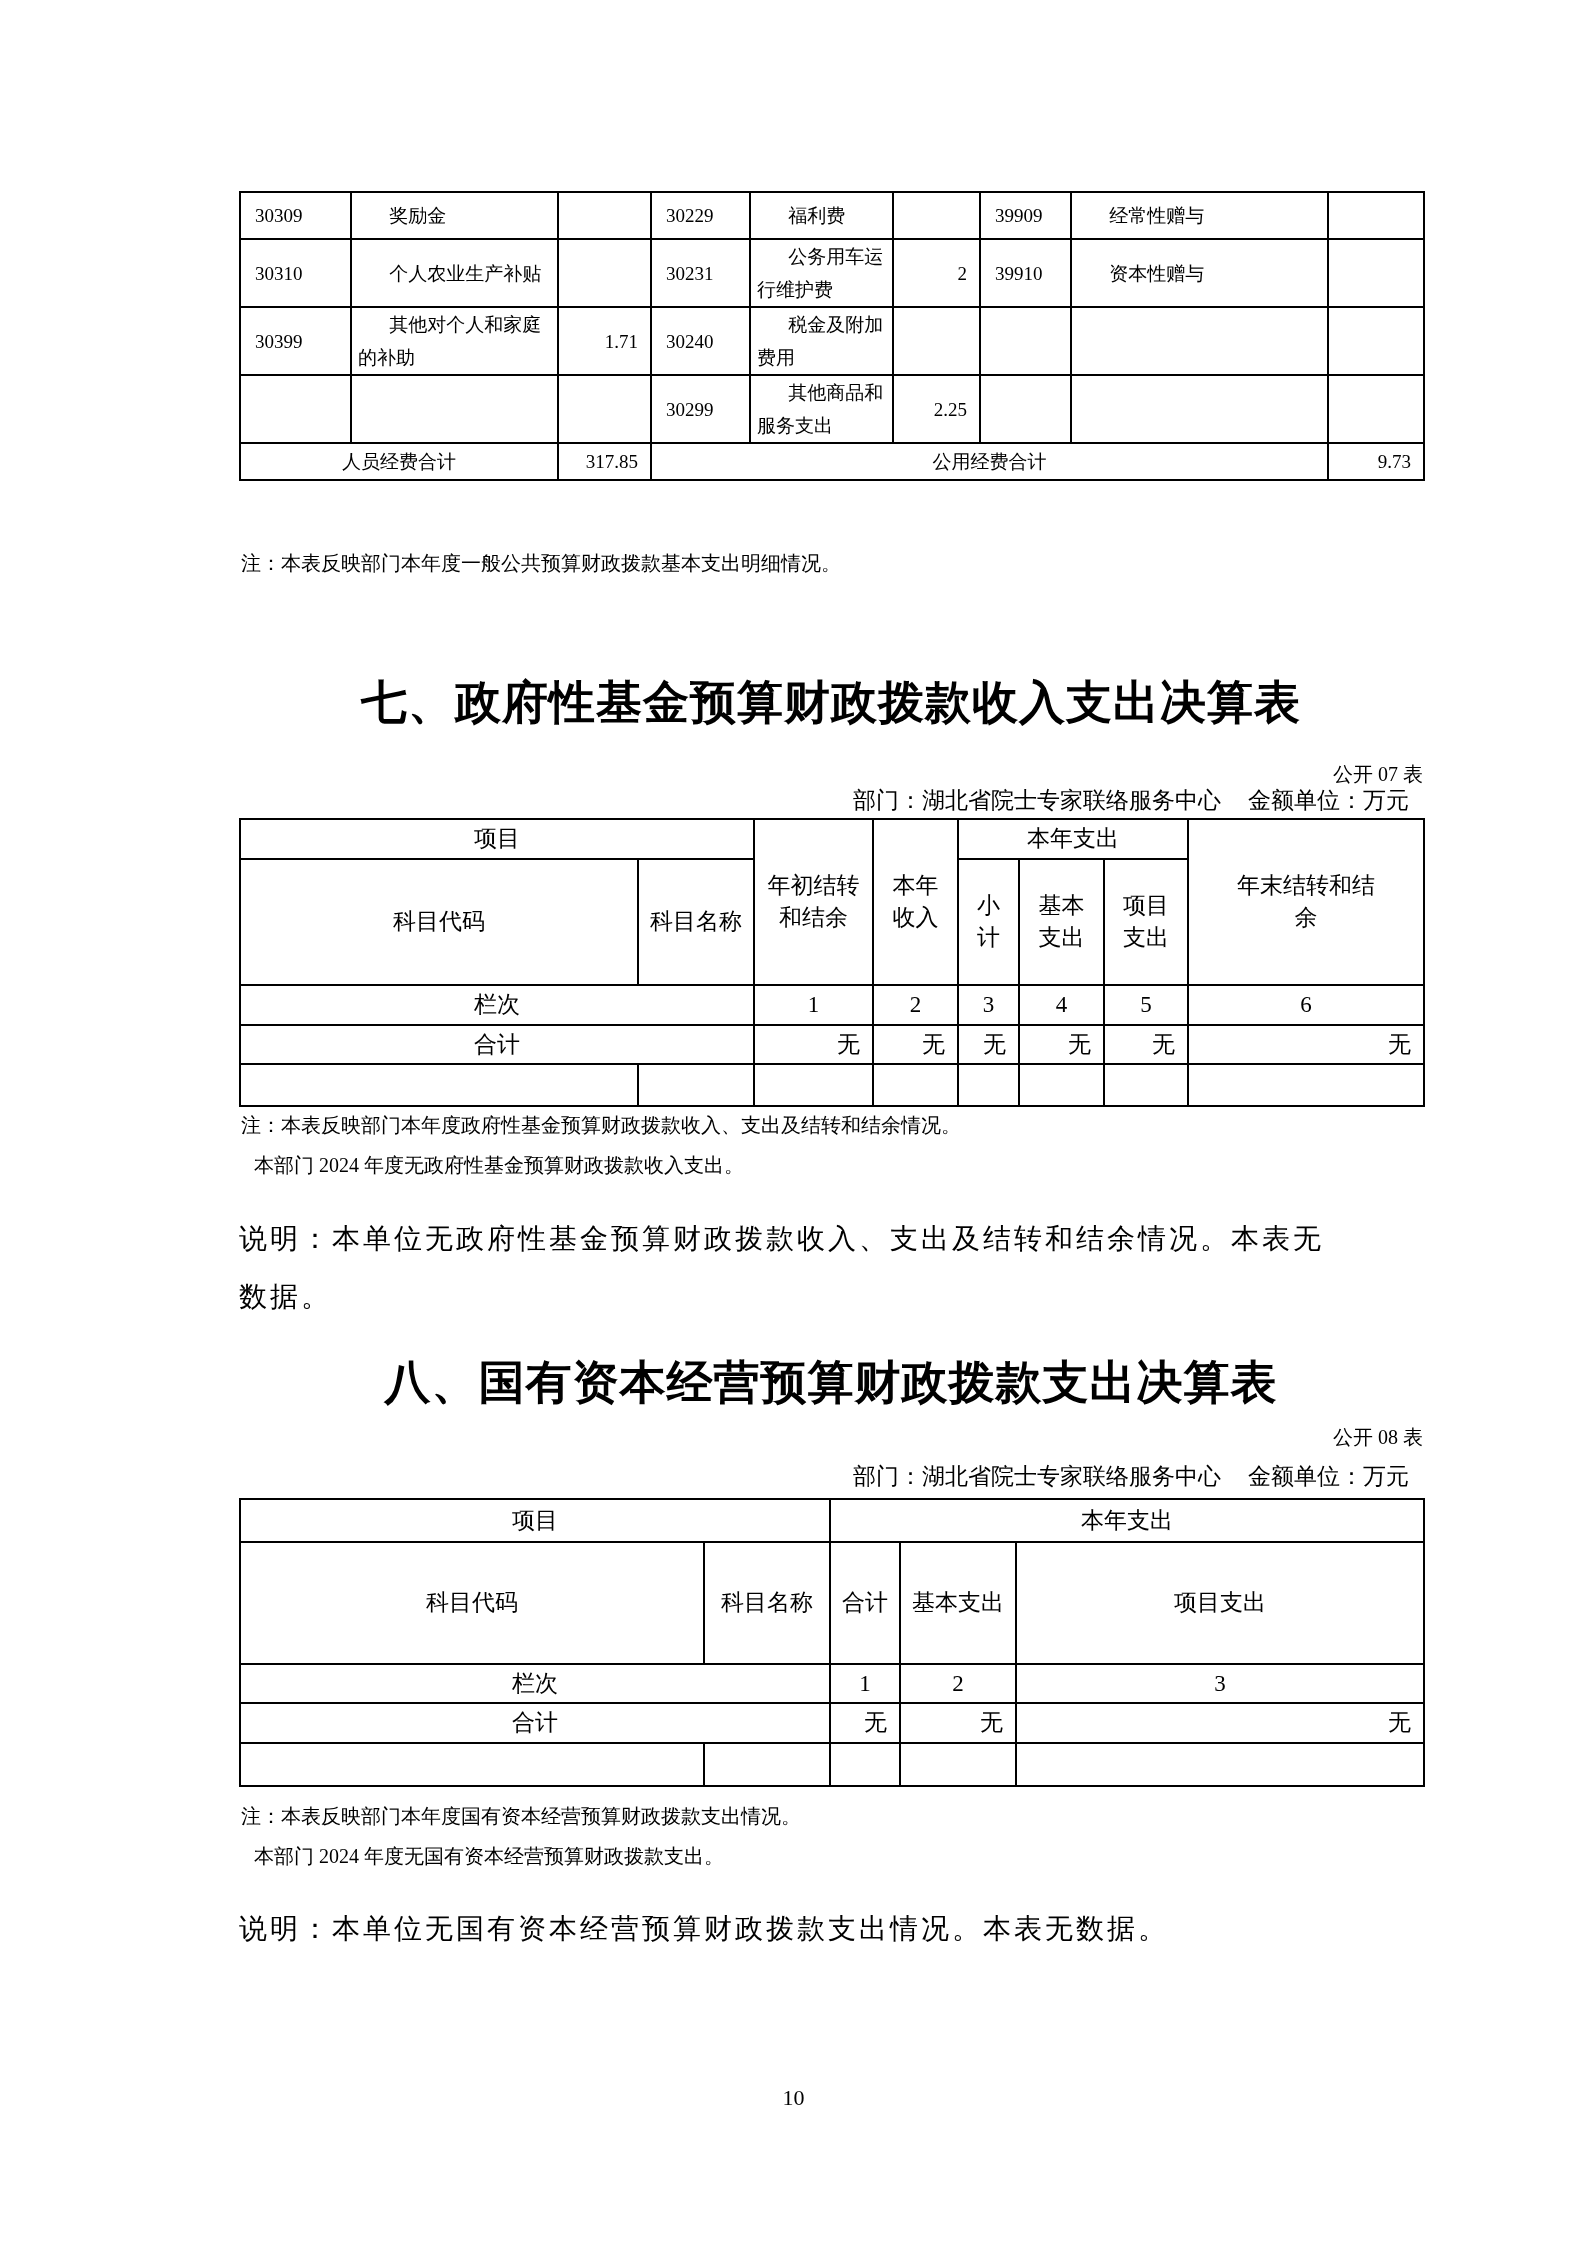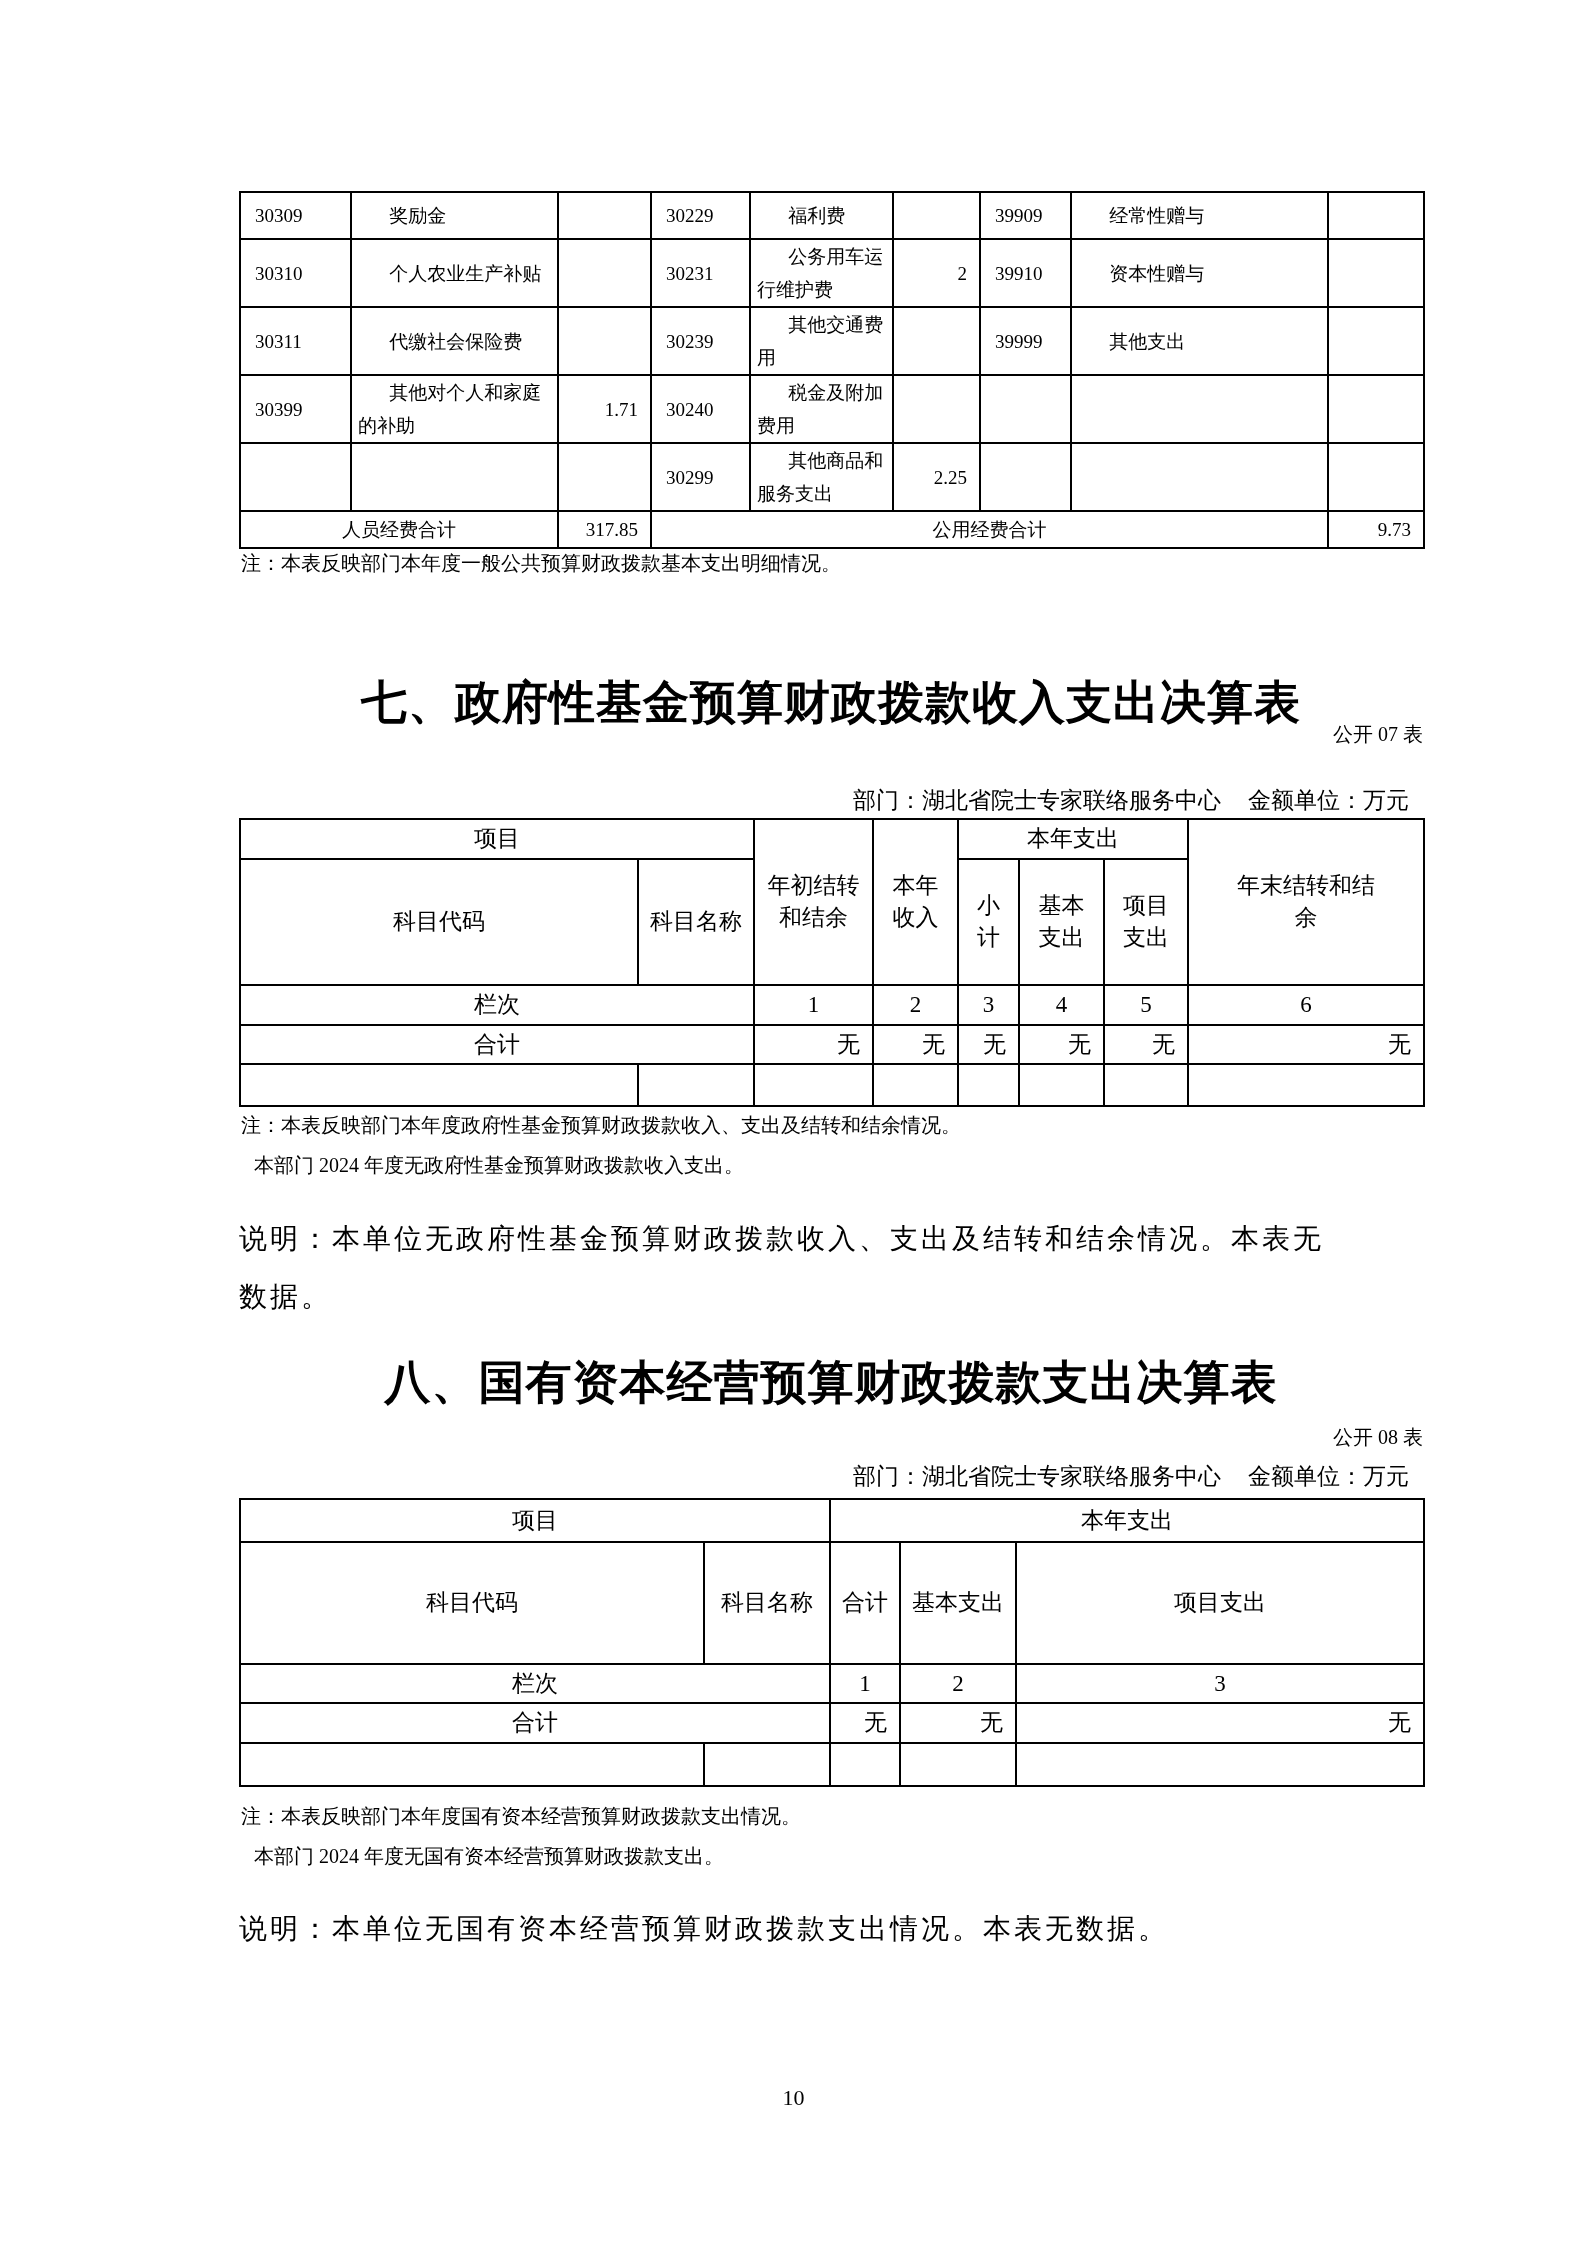--- a/index.html
+++ b/index.html
@@ -60,31 +60,20 @@
         <td class="code">30310</td>
         <td class="name">个人农业生产补贴</td>
         <td class="val"></td>
         <td class="code">30231</td>
         <td class="name">公务用车运行维护费</td>
         <td class="val">2</td>
         <td class="code">39910</td>
         <td class="name">资本性赠与</td>
         <td class="val"></td>
       </tr>
-      <tr style="height:65px">
-        <td class="code">30311</td>
-        <td class="name">代缴社会保险费</td>
-        <td class="val"></td>
-        <td class="code">30239</td>
-        <td class="name">其他交通费用</td>
-        <td class="val"></td>
-        <td class="code">39999</td>
-        <td class="name">其他支出</td>
-        <td class="val"></td>
-      </tr>
       <tr style="height:67px">
         <td class="code">30399</td>
         <td class="name">其他对个人和家庭的补助</td>
         <td class="val">1.71</td>
         <td class="code">30240</td>
         <td class="name">税金及附加费用</td>
         <td class="val"></td>
         <td class="code"></td>
         <td class="name"></td>
         <td class="val"></td>
@@ -106,21 +95,21 @@
         <td colspan="5" class="ctr">公用经费合计</td>
         <td class="val">9.73</td>
       </tr>
     </tbody>
       </table>
   </div>
 
   <div class="abs note" style="top:550px;left:241px;">注：本表反映部门本年度一般公共预算财政拨款基本支出明细情况。</div>
 
   <div class="abs content big-title" style="top:676px;">七、政府性基金预算财政拨款收入支出决算表</div>
-  <div class="abs content form-label" style="top:720px;">公开 07 表</div>
+  <div class="abs content form-label" style="top:760px;">公开 07 表</div>
   <div class="abs content dept-row" style="top:786px;">
     <span class="dept">部门：湖北省院士专家联络服务中心</span>
     <span class="unit">金额单位：万元</span>
   </div>
 
   <div class="abs content" style="top:818px;">
     <table class="t t07">
       <colgroup>
         <col style="width:398px">
           <col style="width:116px">

